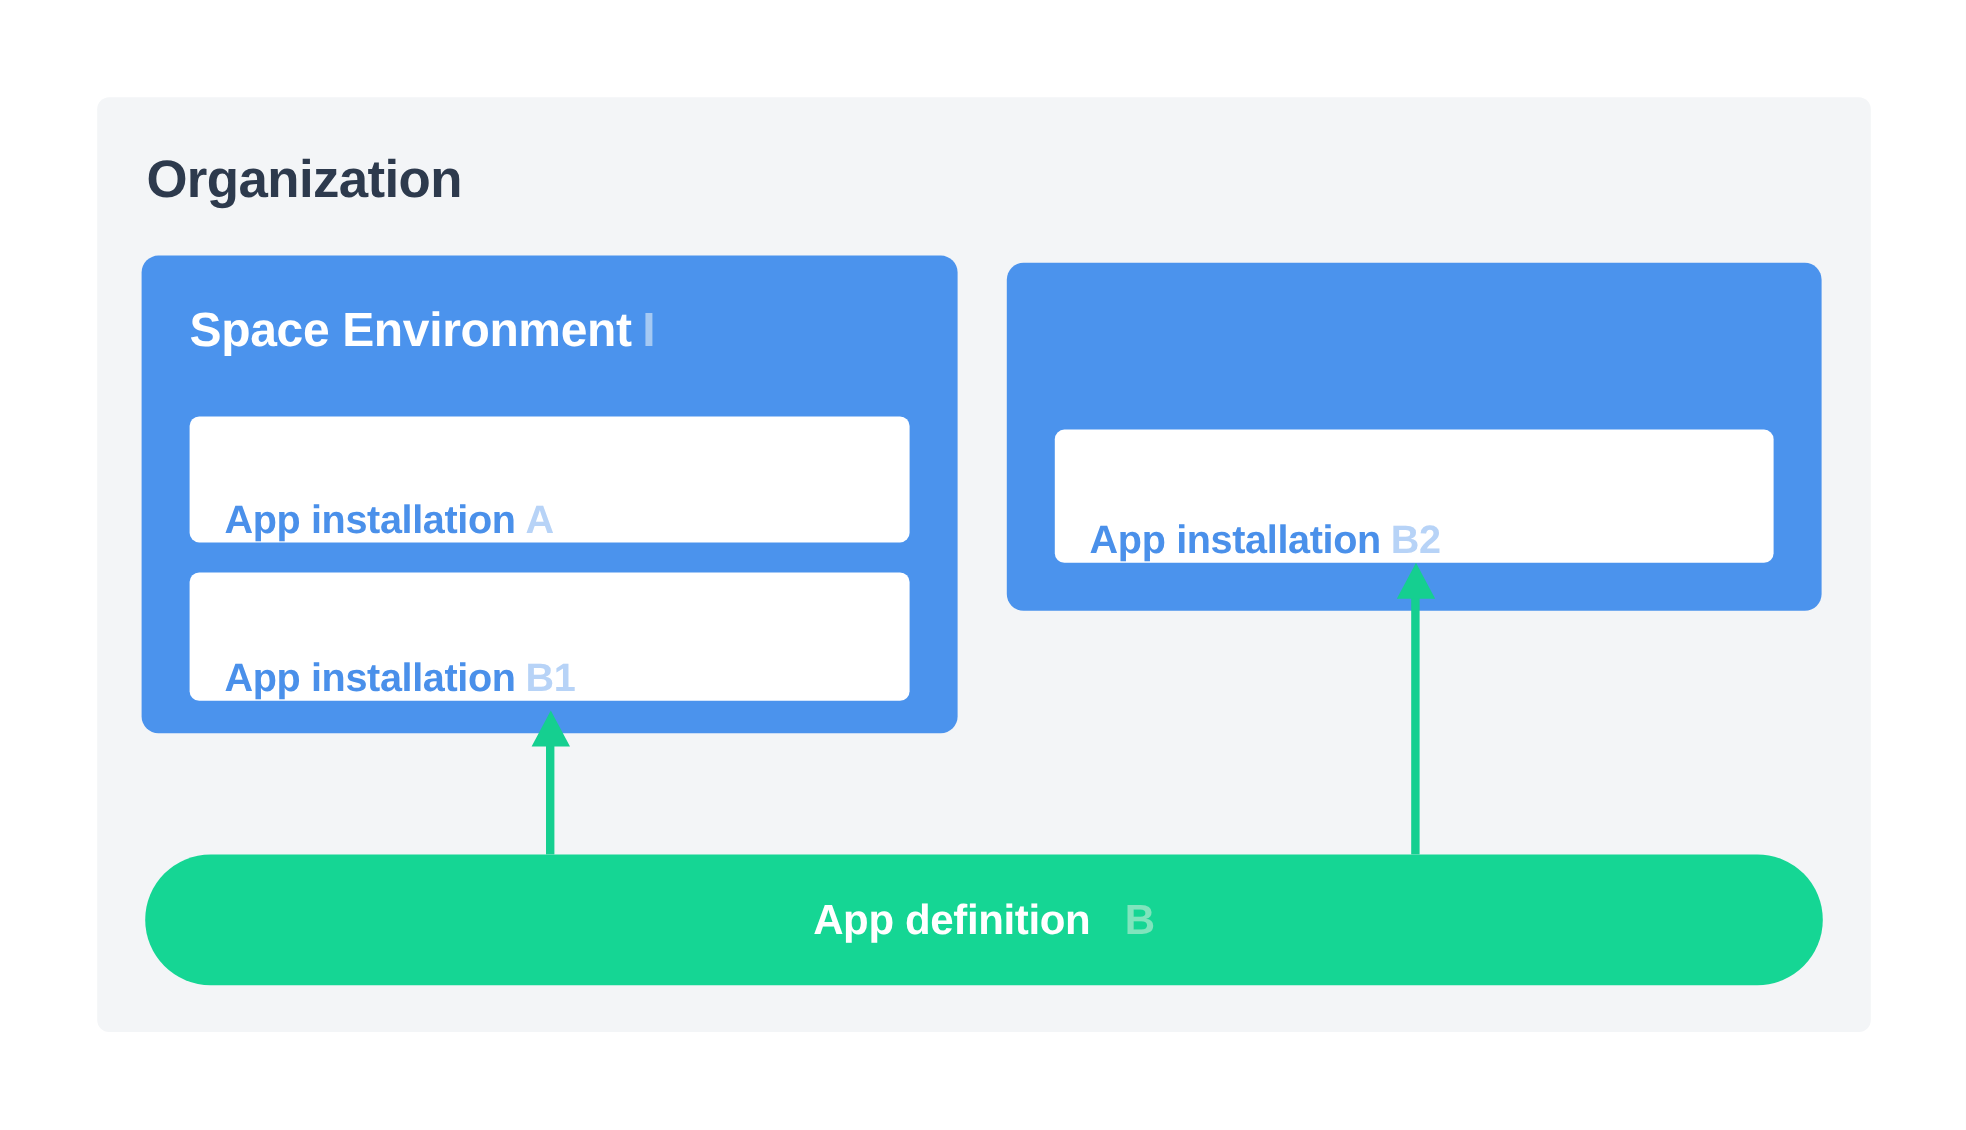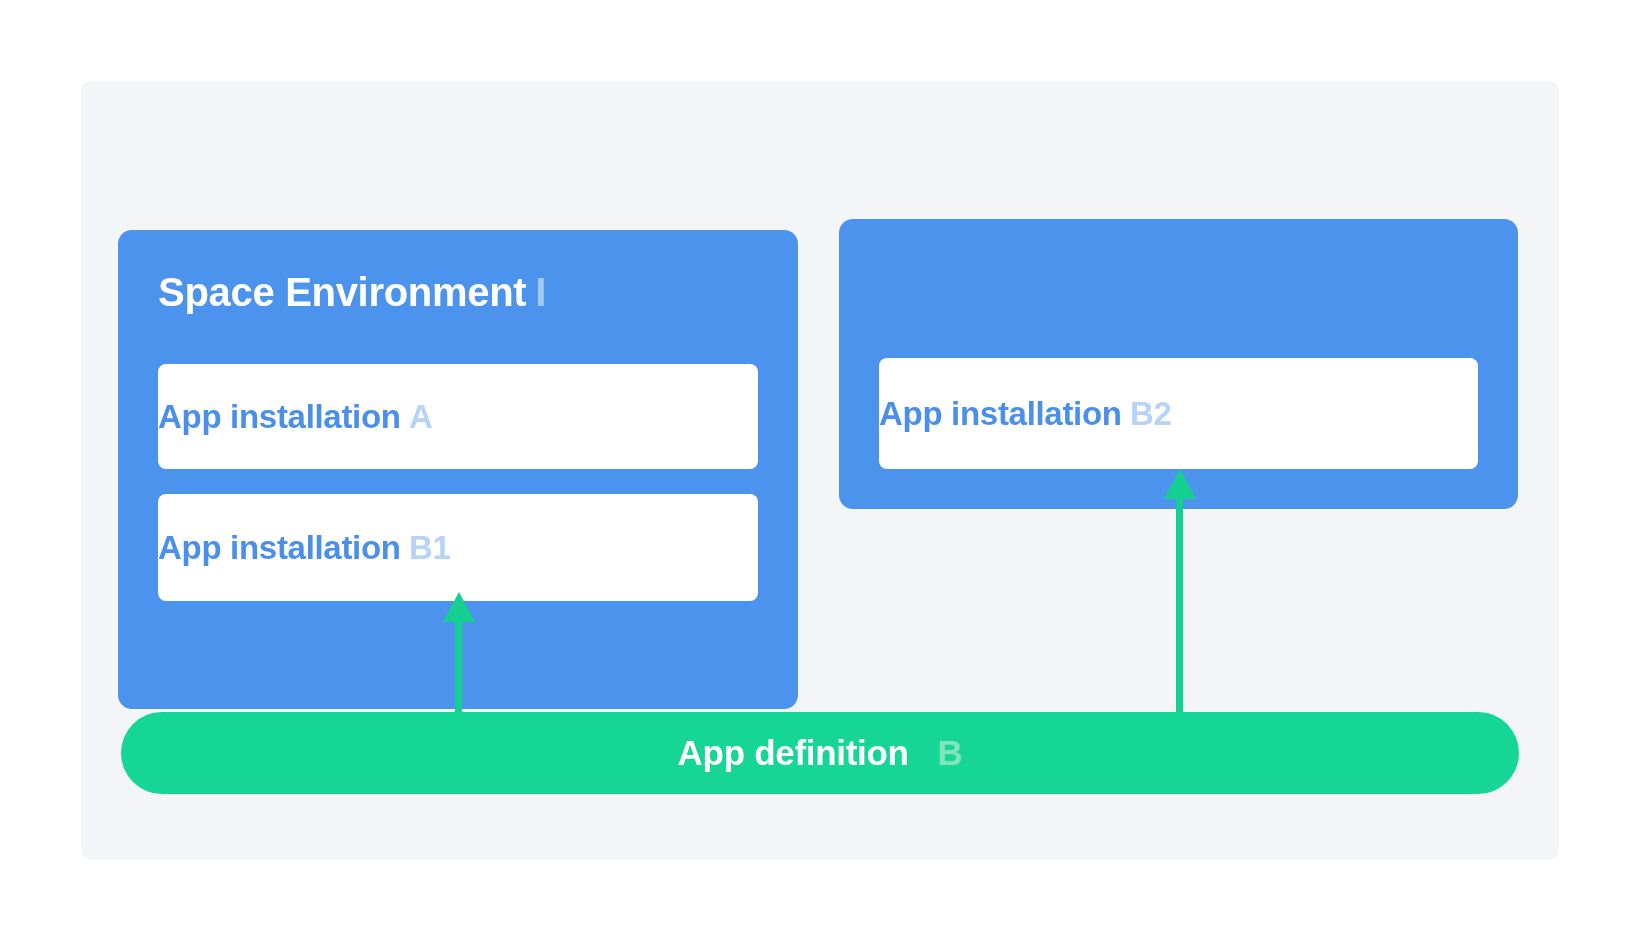--- a/index.html
+++ b/index.html
@@ -46,55 +46,56 @@
     letter-spacing: -0.5px;
     color: var(--org_title_text);
     white-space: nowrap;
   }
   .env {
     position: absolute;
     background: var(--env_blue);
     border-radius: 14px;
     z-index: 1;
   }
-  .env1 { left: 37px;  top: 149px; width: 680px; height: 479px; }
+  .env1 { left: 37px;  top: 132px; width: 680px; height: 398px; }
   .env2 { left: 758px; top: 138px; width: 679px; height: 290px; }
   .env-title {
     position: absolute;
     left: 40px;
     font-size: 40px;
     line-height: 1;
     font-weight: 700;
     letter-spacing: -0.3px;
     color: var(--env_title_text);
     white-space: nowrap;
   }
   .env1 .env-title { top: 42px; }
   .env2 .env-title { top: 48px; }
   .env-numeral { color: var(--env_suffix_text); margin-left: 0.22em; }
   .card {
     position: absolute;
     background: var(--card_bg);
     border-radius: 8px;
     display: flex;
-    align-items: center;
+    align-items: flex-end;
+    padding-left: 29px;
     font-size: 33px;
     font-weight: 700;
     letter-spacing: -0.3px;
     color: var(--card_label_text);
     white-space: nowrap;
   }
   .card-a  { left: 40px; top: 134px; width: 600px; height: 105px; }
   .card-b1 { left: 40px; top: 264px; width: 600px; height: 107px; }
   .card-b2 { left: 40px; top: 139px; width: 599px; height: 111px; }
   .card-suffix { color: var(--card_suffix_text); margin-left: 0.25em; }
   .pill {
     position: absolute;
     left: 40px; top: 631px;
-    width: 1398px; height: 82px;
+    width: 1398px; height: 109px;
     background: var(--pill_green);
     border-radius: 55px;
     display: flex;
     align-items: center;
     justify-content: center;
     font-size: 35px;
     font-weight: 700;
     letter-spacing: -0.3px;
     color: var(--def_label_text);
     z-index: 1;
@@ -121,20 +122,21 @@
   
   .arrow-b2 .arrow-line { left: 1095px; top: 415px; height: 216px; }
   .arrow-b2 .arrow-head { left: 1083px; top: 388px; }
 </style>
 </head>
 <body>
 
 <div class="page">
   <div class="org">
 
+    <div class="org-title">Organization</div>
 
     <div class="env env1">
       <div class="env-title">
         <span>Space Environment</span><span class="env-numeral">I</span>
       </div>
       <div class="card card-a">
         <span>App installation</span>
           <span class="card-suffix">A</span>
       </div>
       <div class="card card-b1">

